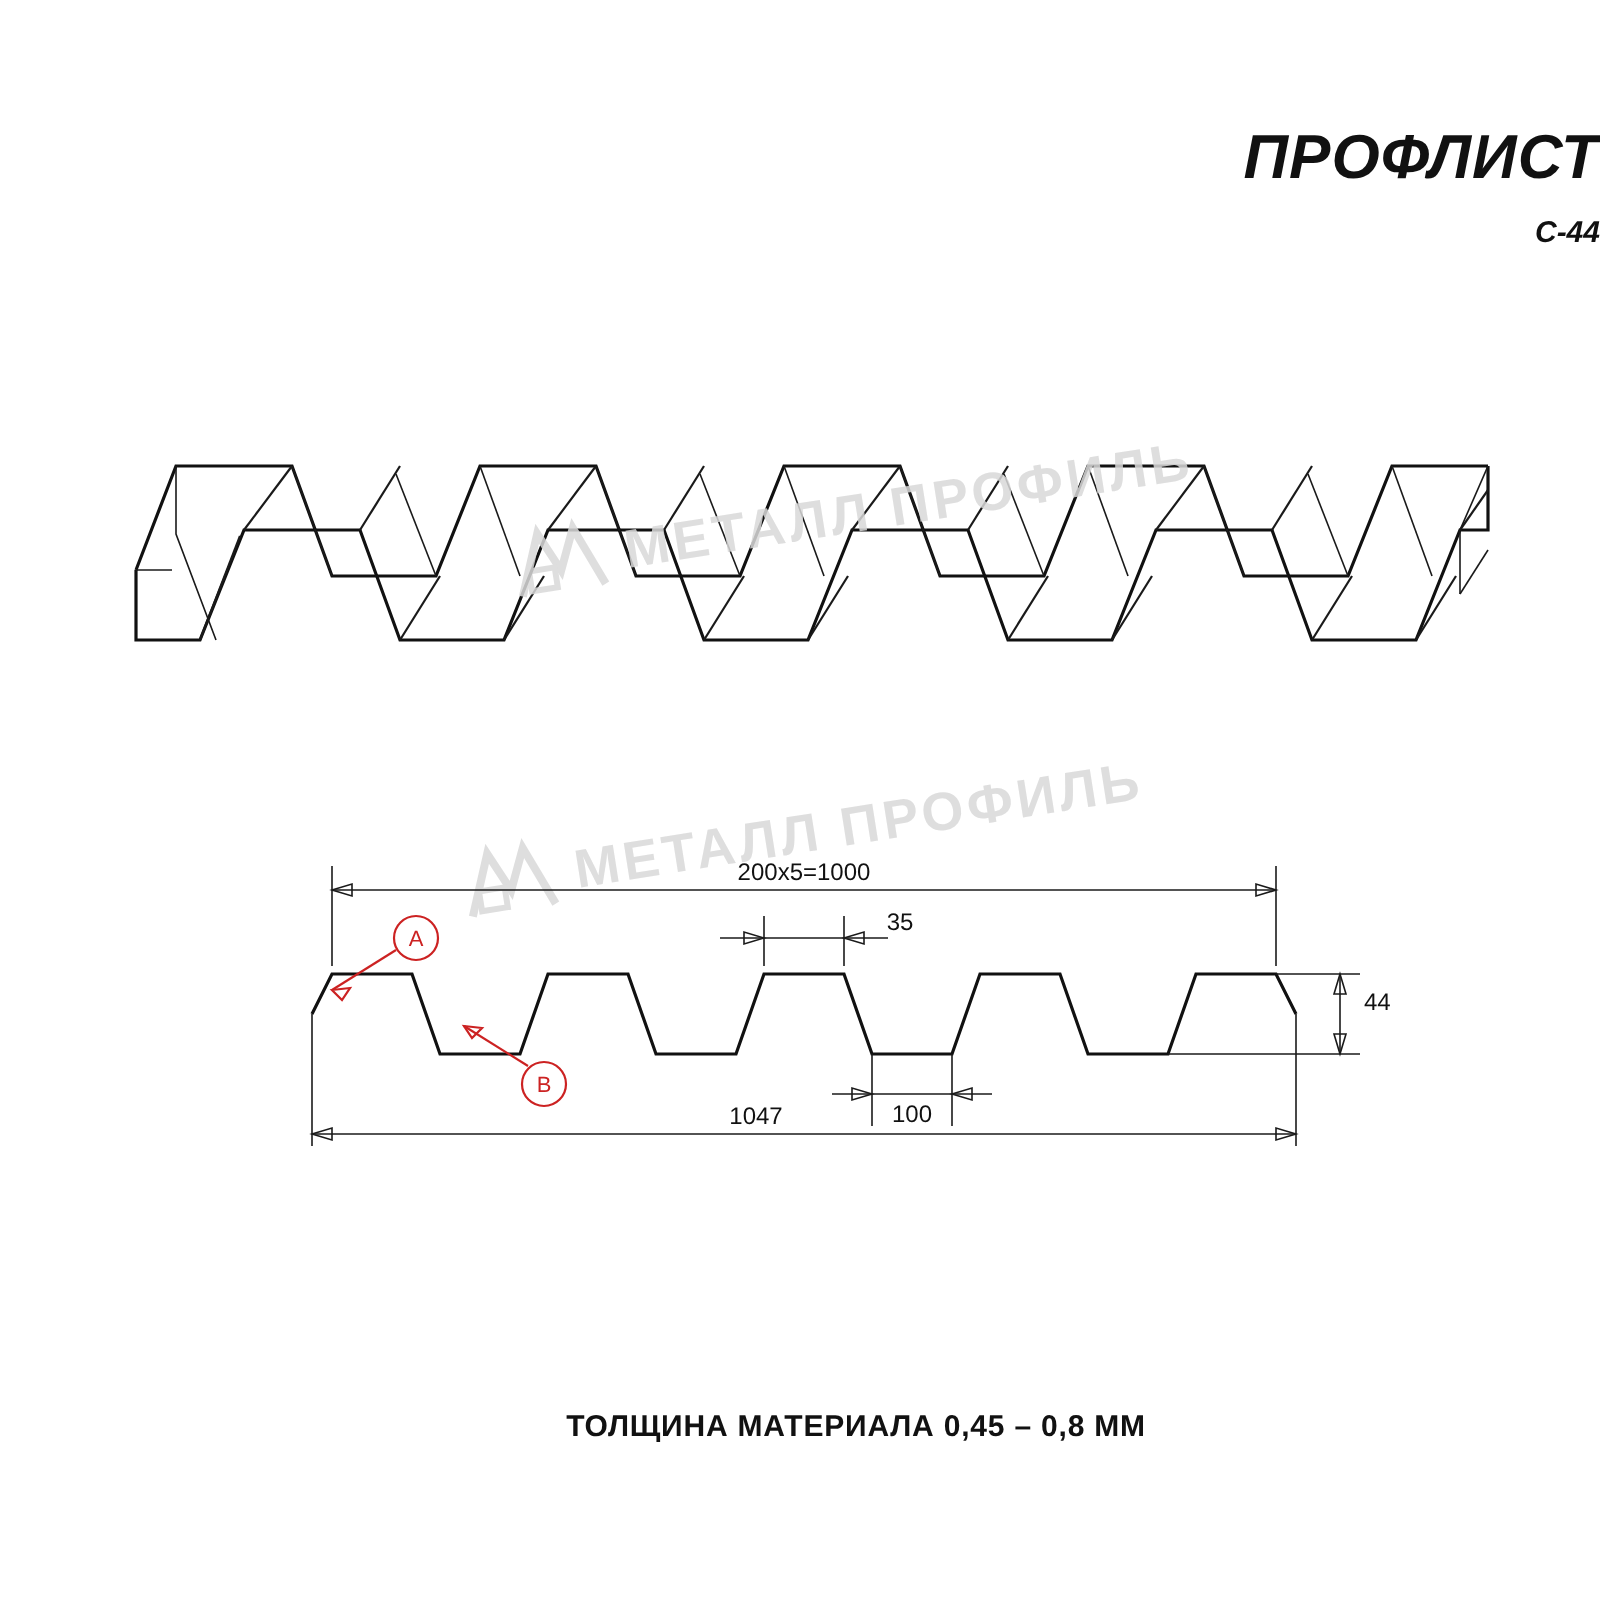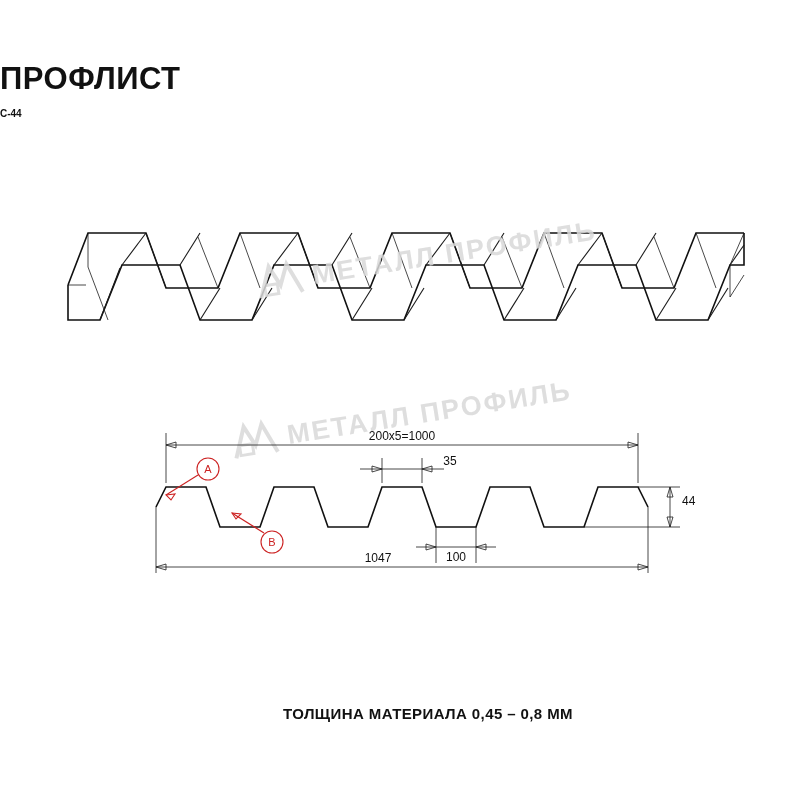--- a/index.html
+++ b/index.html
@@ -20,32 +20,33 @@
     position: absolute;
     inset: 0;
   }
 
   
   .title-block {
     position: absolute;
     top: 62px;
     left: 0;
     width: 800px;
-    text-align: left;
+    text-align: right;
+    font-style: italic;
   }
   .main-title {
     font-size: 31px;
     font-weight: bold;
     letter-spacing: 0.5px;
     line-height: 1.1;
     color: #111111;
   }
   .sub-title {
     margin-top: 12px;
-    font-size: 10px;
+    font-size: 15px;
     font-weight: bold;
     color: #111111;
   }
 
   
   .iso-view {
     position: absolute;
     top: 175px;
     left: 60px;
     width: 690px;

